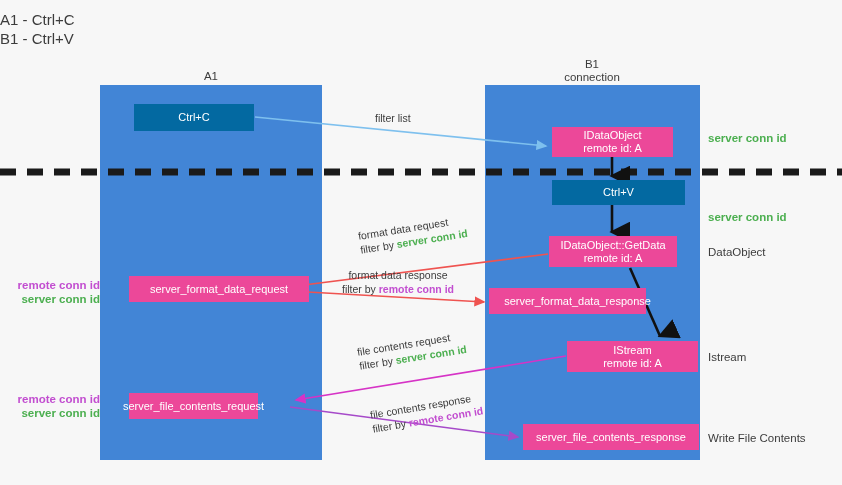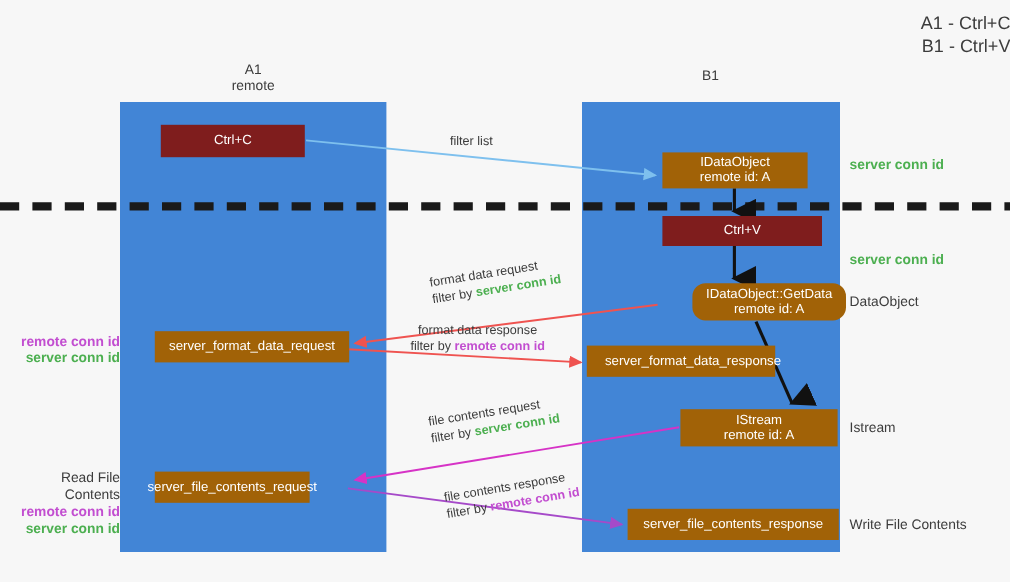--- a/index.html
+++ b/index.html
@@ -11,45 +11,45 @@
     position:relative;
   }
   #stage{position:absolute;left:0;top:0;width:842px;height:485px;}
   .svg-layer{position:absolute;left:0;top:0;width:842px;height:485px;pointer-events:none;}
 
   .lane{position:absolute;background:#4285d6;}
   #lane-a1{left:100px;top:85px;width:222px;height:375px;}
   #lane-b1{left:485px;top:85px;width:215px;height:375px;}
 
   .lane-head{position:absolute;text-align:center;color:#3c3c3c;font-size:11.5px;line-height:13px;}
-  #head-a1{left:131px;top:53px;width:160px;text-align:center;}
+  #head-a1{left:131px;top:70px;width:160px;text-align:center;}
   #head-b1{left:512px;top:58px;width:160px;}
 
   #title{
-    position:absolute;left:0;top:10px;width:842px;text-align:right;
+    position:absolute;left:0;top:10px;width:842px;text-align:left;
     color:#3c3c3c;font-size:15px;line-height:19px;
   }
 
   .node{
     position:absolute;
     box-sizing:border-box;
     display:flex;flex-direction:column;
     align-items:center;justify-content:center;
     color:#ffffff;font-size:11px;line-height:13px;
     text-align:center;
   }
-  .node.green{background:#7f1d1d;}
-  .node.orange{background:#a16207;}
+  .node.green{background:#0369a1;}
+  .node.orange{background:#ec4899;}
 
   #n-ctrlc{left:134px;top:104px;width:120px;height:27px;}
   #n-idataobject{left:552px;top:127px;width:121px;height:30px;}
   #n-ctrlv{left:552px;top:180px;width:133px;height:25px;}
-  #n-getdata{left:577px;top:236px;width:128px;height:31px;border-radius:11px;}
+  #n-getdata{left:549px;top:236px;width:128px;height:31px;}
   #n-istream{left:567px;top:341px;width:131px;height:31px;}
-  #n-sfdreq{left:129px;top:276px;width:162px;height:26px;}
+  #n-sfdreq{left:129px;top:276px;width:180px;height:26px;}
   #n-sfdresp{left:489px;top:288px;width:157px;height:26px;padding-left:20px;}
   #n-sfcreq{left:129px;top:393px;width:129px;height:26px;}
   #n-sfcresp{left:523px;top:424px;width:176px;height:26px;}
 
   .side-label{position:absolute;font-size:11.5px;color:#3c3c3c;line-height:14px;}
   .conn-green{color:#4caf50;font-weight:bold;}
   .conn-purple{color:#c24ed0;font-weight:bold;}
 
   #r-serverconn-1{left:708px;top:131px;}
   #r-serverconn-2{left:708px;top:210px;}
@@ -80,20 +80,21 @@
     <div>A1 - Ctrl+C</div>
     <div>B1 - Ctrl+V</div>
   </div>
 
   <div id="head-a1" class="lane-head">
     <div>A1</div>
     <div>remote</div>
   </div>
   <div id="head-b1" class="lane-head">
     <div>B1</div>
+    <div>connection</div>
   </div>
 
   <div id="lane-a1" class="lane"></div>
   <div id="lane-b1" class="lane"></div>
 
   <svg class="svg-layer" width="842" height="485">
     <defs>
       <marker id="ah-blue" markerWidth="7" markerHeight="7" refX="6" refY="3.2" orient="auto">
         <path d="M0,0 L7,3.2 L0,6.4 z" fill="#7ec0ee"></path>
       </marker>
@@ -202,18 +203,17 @@
   <div id="r-dataobject" class="side-label">DataObject</div>
   <div id="r-istream" class="side-label">Istream</div>
   <div id="r-writefile" class="side-label">Write File Contents</div>
 
   <div id="l-block-1" class="side-label">
     <div class="conn-purple">remote conn id</div>
     <div class="conn-green">server conn id</div>
   </div>
 
   <div id="l-block-2" class="side-label">
-    <div id="l-readfile">Read File Contents</div>
     <div class="conn-purple">remote conn id</div>
     <div class="conn-green">server conn id</div>
   </div>
 
 </div>
 
 </body></html>

